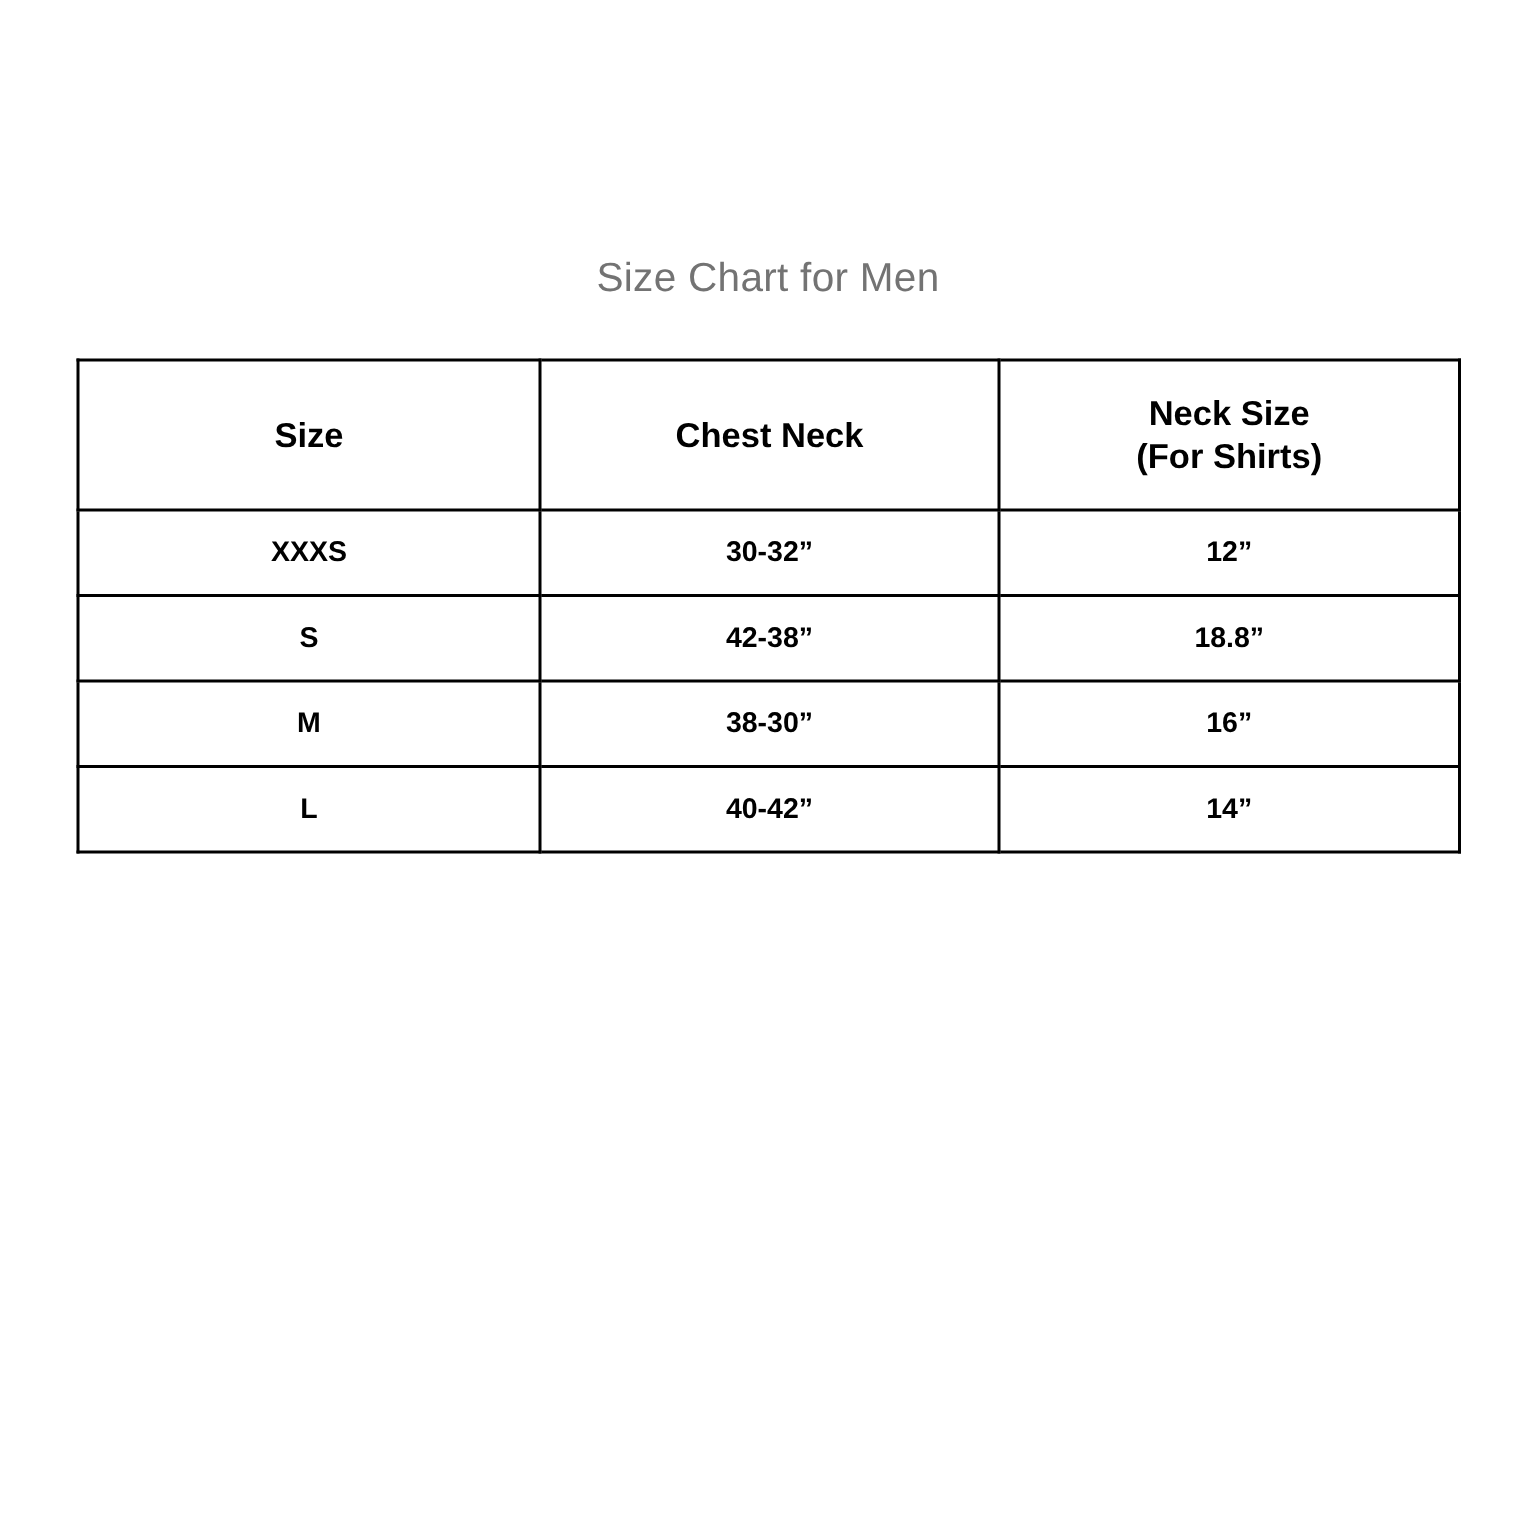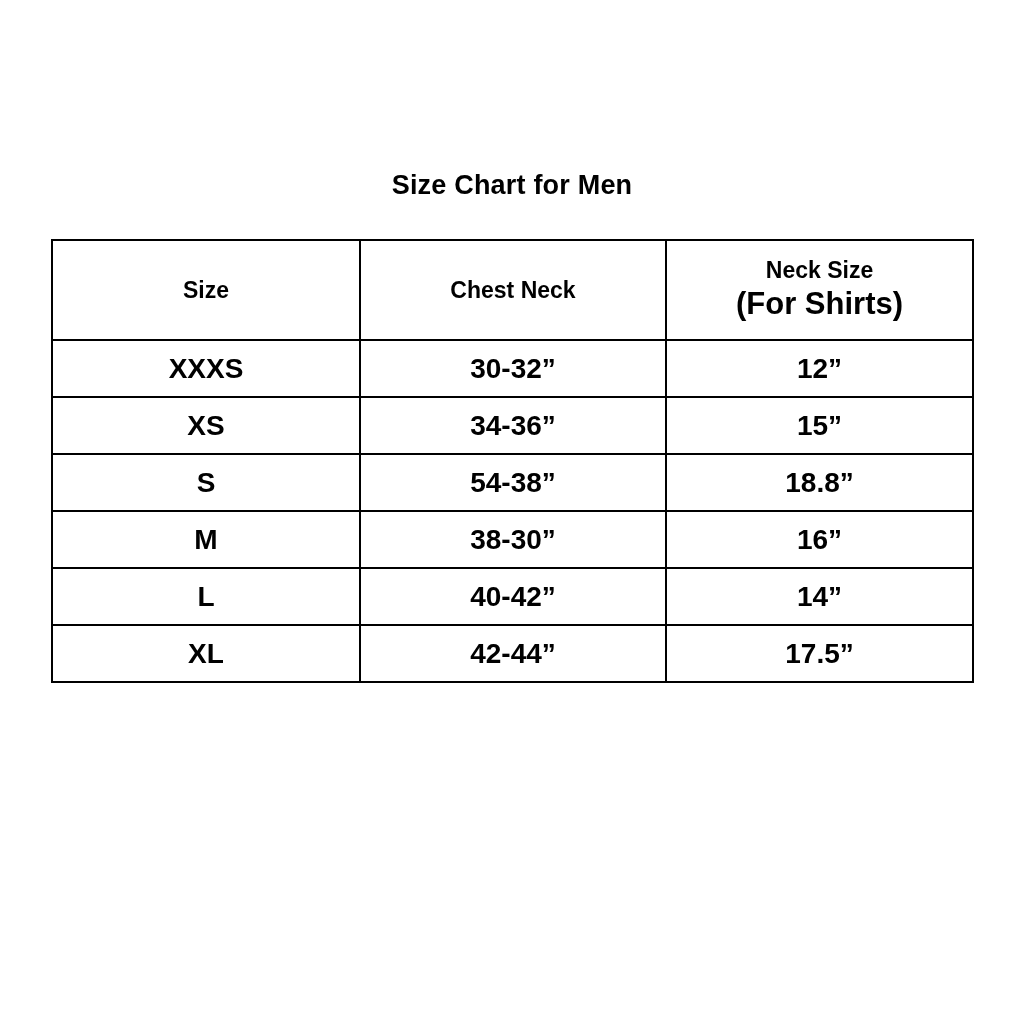--- a/index.html
+++ b/index.html
@@ -23,23 +23,23 @@
     height: 1024px;
     background: #ffffff;
   }
   .chart-title {
     position: absolute;
     left: 0;
     top: 170px;
     width: 1024px;
     text-align: center;
     font-size: 27px;
-    font-weight: bold;
+    font-weight: normal;
     letter-spacing: 0.2px;
-    color: #000000;
+    color: #737373;
   }
   .size-table {
     position: absolute;
     left: 51px;
     top: 239px;
     width: 921px;
     border-collapse: collapse;
     table-layout: fixed;
   }
   .size-table th,
@@ -49,30 +49,30 @@
     font-weight: bold;
     color: #000000;
   }
   .size-table th {
     font-size: 23px;
     height: 96px;
     line-height: 1.25;
     vertical-align: middle;
   }
   .size-table td {
-    font-size: 28px;
+    font-size: 19px;
     height: 53px;
     vertical-align: middle;
   }
   .col-size { width: 308px; }
   .col-chest { width: 306px; }
   .col-neck { width: 307px; }
   .sub-line {
     display: block;
-    font-size: 31px;
+    font-size: 23px;
     font-weight: bold;
   }
 </style>
 </head>
 <body>
 
 <div class="page">
 
   <div class="chart-title">Size Chart for Men</div>
 
@@ -96,40 +96,30 @@
         </th>
       </tr>
     </thead>
     <tbody>
       <tr>
         <td>XXXS</td>
         <td>30-32”</td>
         <td>12”</td>
       </tr>
       <tr>
-        <td>XS</td>
-        <td>34-36”</td>
-        <td>15”</td>
-      </tr>
-      <tr>
         <td>S</td>
-        <td>54-38”</td>
+        <td>42-38”</td>
         <td>18.8”</td>
       </tr>
       <tr>
         <td>M</td>
         <td>38-30”</td>
         <td>16”</td>
       </tr>
       <tr>
         <td>L</td>
         <td>40-42”</td>
         <td>14”</td>
       </tr>
-      <tr>
-        <td>XL</td>
-        <td>42-44”</td>
-        <td>17.5”</td>
-      </tr>
     </tbody>
   </table>
 
 </div>
 
 </body></html>

